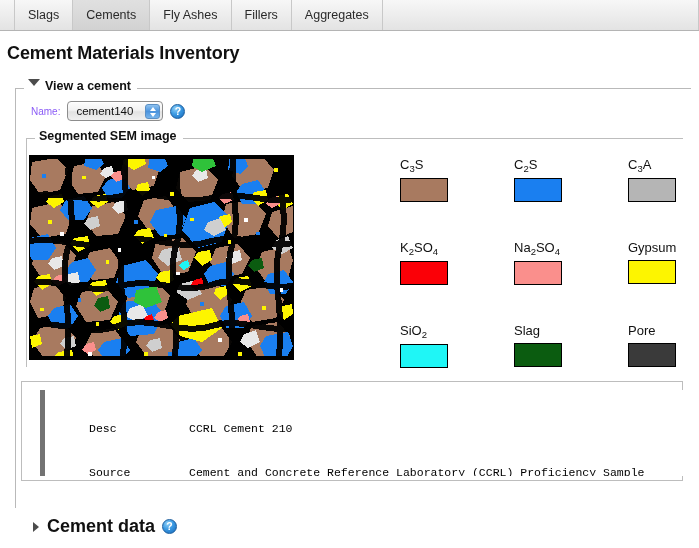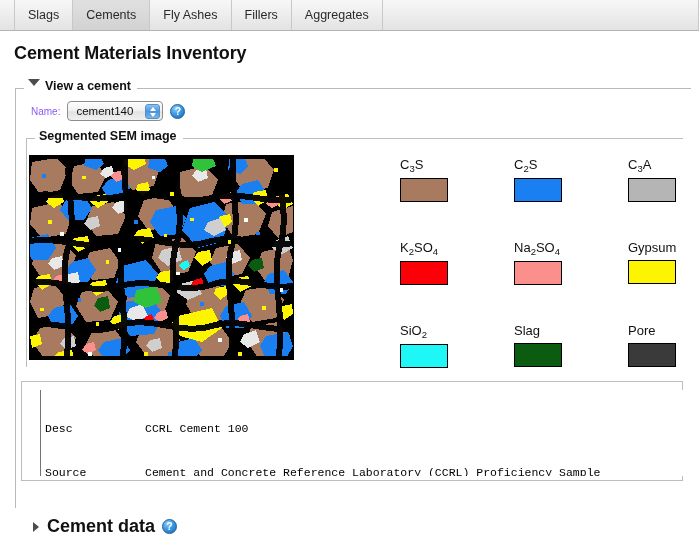--- a/index.html
+++ b/index.html
@@ -38,21 +38,21 @@
     white-space: nowrap;
   }
   .tab.active {
     background: linear-gradient(to bottom, #e0e0e0 0%, #d8d8d8 60%, #d2d2d2 100%);
   }
   .tab-fill { flex: 1; }
 
   
   .page-title {
     position: absolute;
-    left: 14px; top: 43px;
+    left: 7px; top: 43px;
     font-size: 18px;
     font-weight: bold;
     color: #111;
     letter-spacing: -0.1px;
     text-align: right;
   }
 
   
   .group-outer {
     position: absolute;
@@ -233,24 +233,25 @@
     left: 21px; top: 381px;
     width: 662px; height: 100px;
     border: 1px solid #bdbdbd;
     box-sizing: border-box;
     background: #ffffff;
   }
   .desc-inner {
     position: absolute;
     left: 40px; top: 390px;
     width: 643px; height: 86px;
-    border-left: 1px solid #737373;
+    border-left: 5px solid #737373;
     box-sizing: border-box;
     background: #ffffff;
     overflow: hidden;
+    padding-left: 40px;
   }
   .desc-table {
     font-family: "Liberation Mono", monospace;
     font-size: 11.5px;
     color: #000;
     line-height: 14.6px;
     padding: 3px 0 0 4px;
     white-space: pre;
   }
   .desc-row { display: flex; }
@@ -544,21 +545,21 @@
   </div>
 
   <div class="legend-cell"></div>
 </div>
 
 <div class="desc-outer"></div>
 <div class="desc-inner">
   <div class="desc-table">
     <div class="desc-row">
       <span class="desc-key">Desc</span>
-      <span class="desc-val">CCRL Cement 100</span>
+      <span class="desc-val">CCRL Cement 210</span>
     </div>
     <div class="desc-row">
       <span class="desc-key">Source</span>
       <span class="desc-val">Cement and Concrete Reference Laboratory (CCRL) Proficiency Sample</span>
     </div>
     
     
   </div>
 </div>
 

